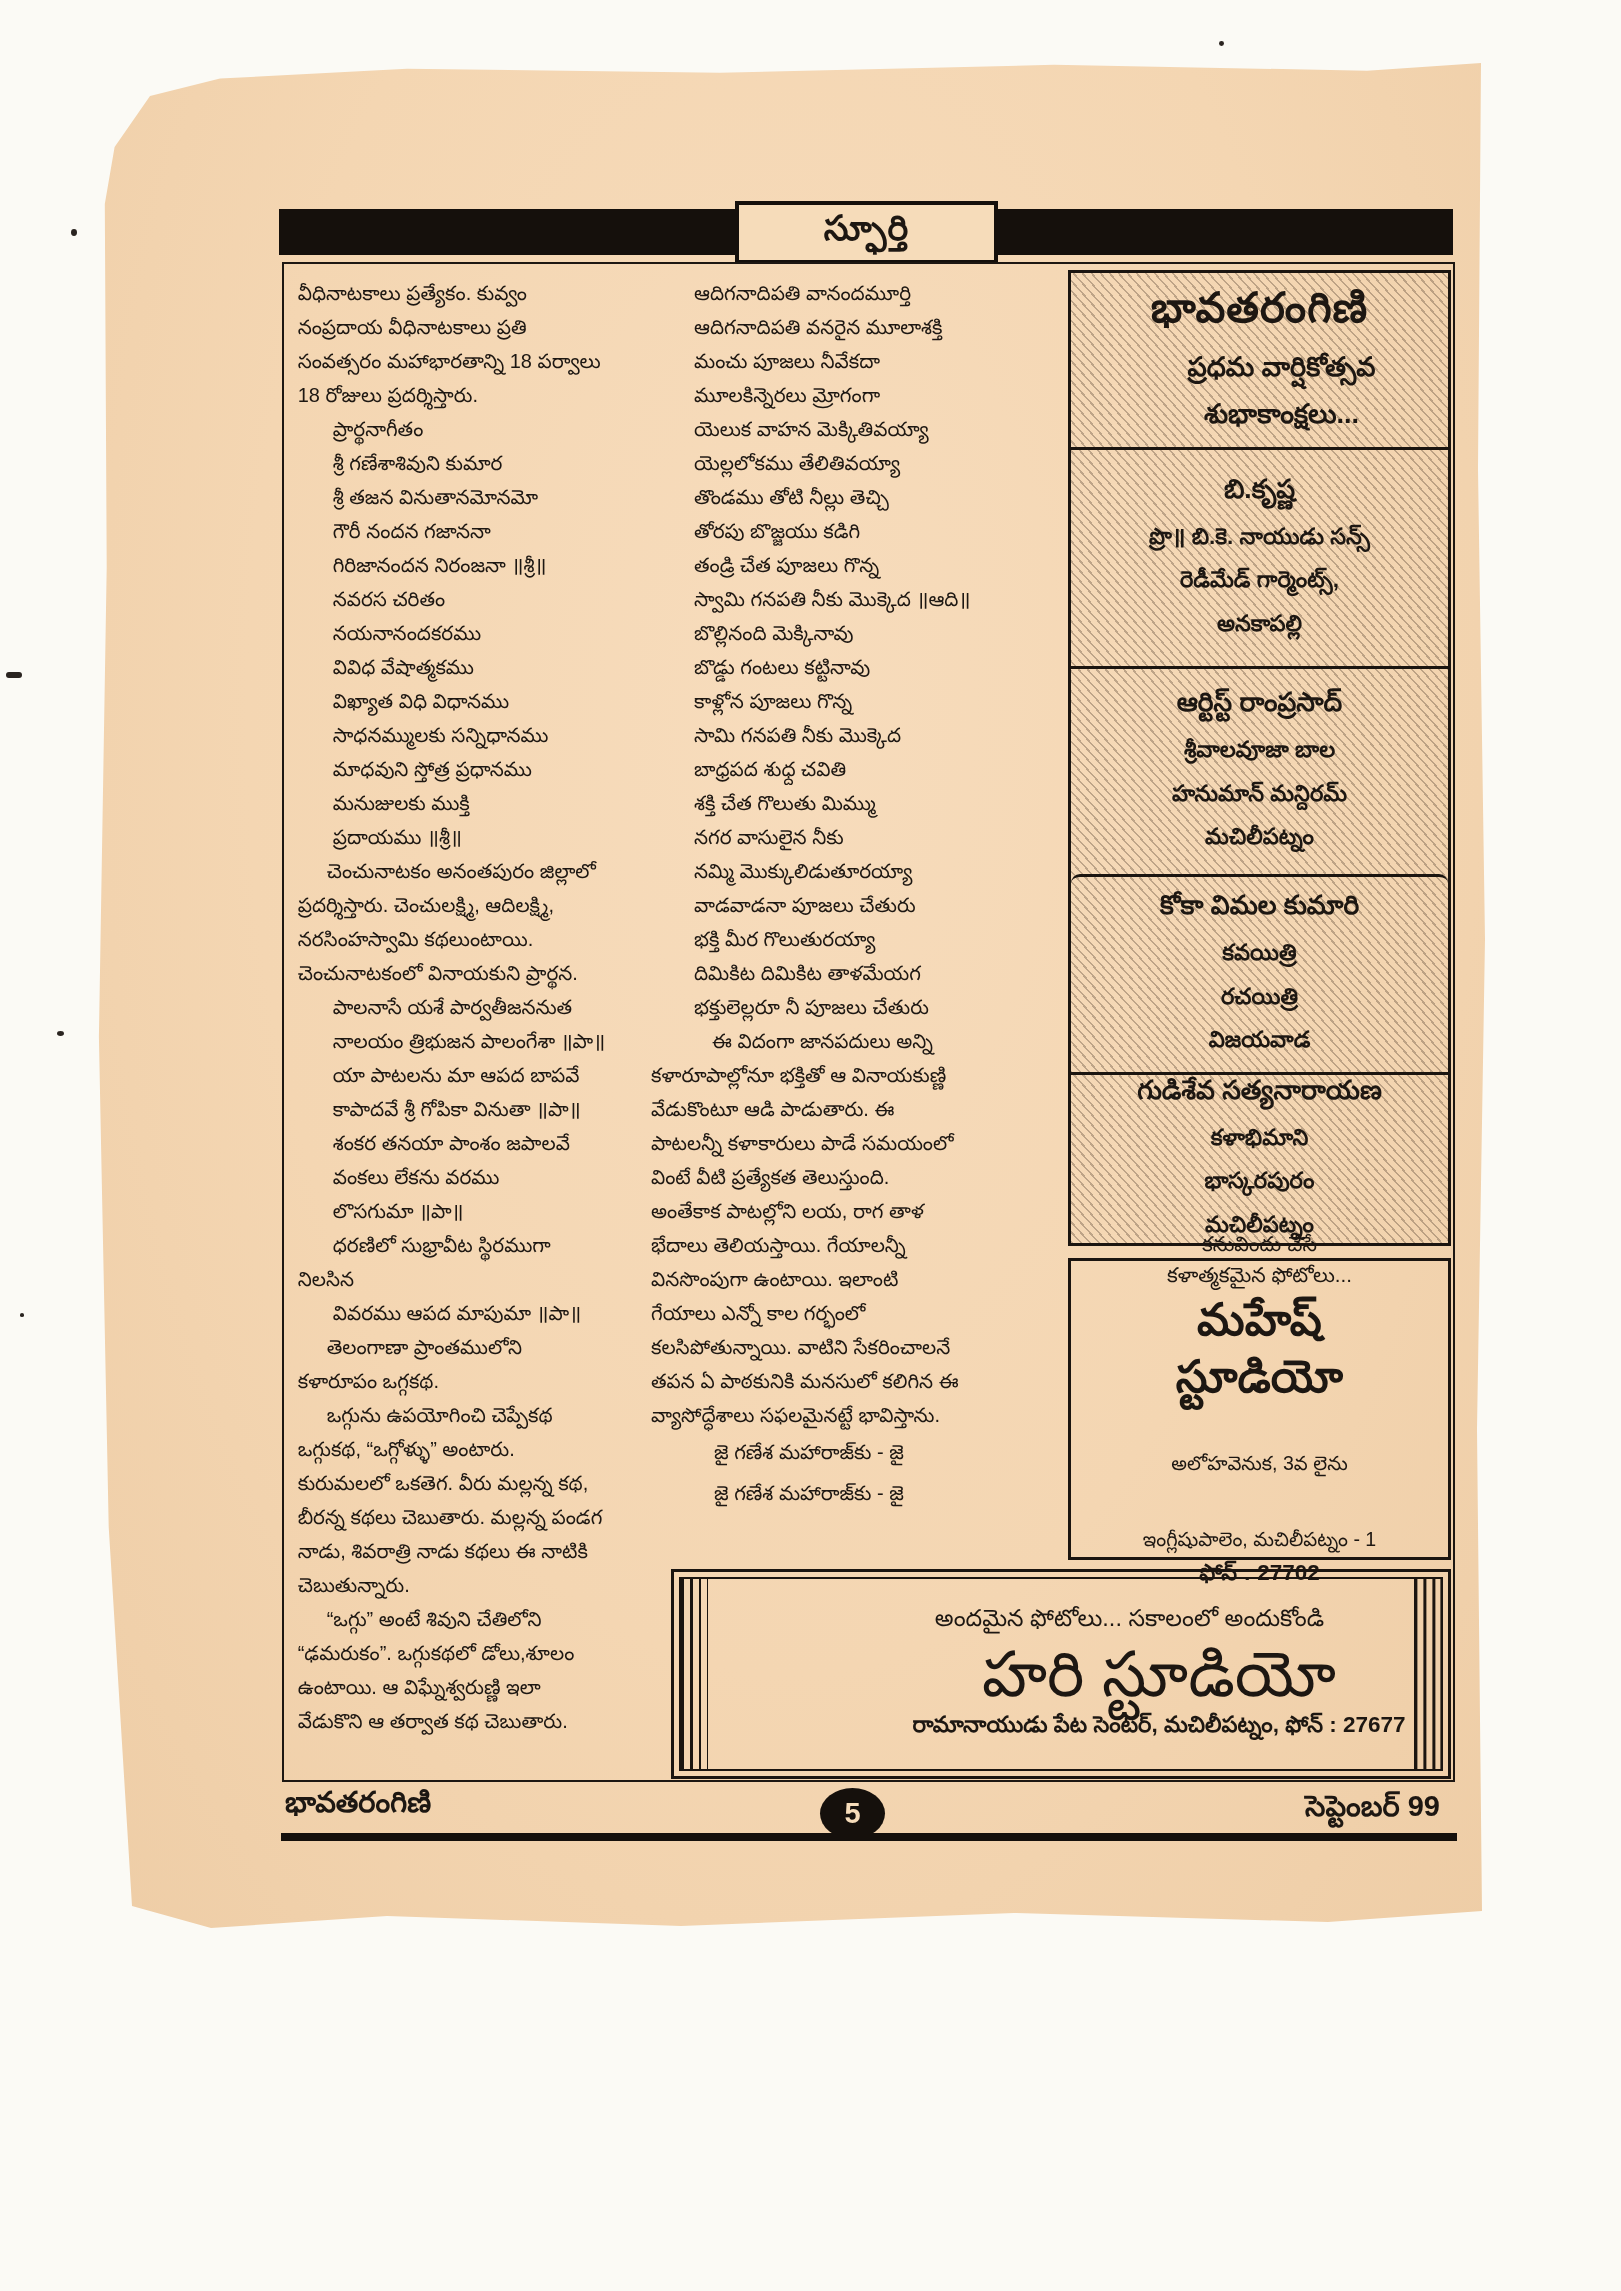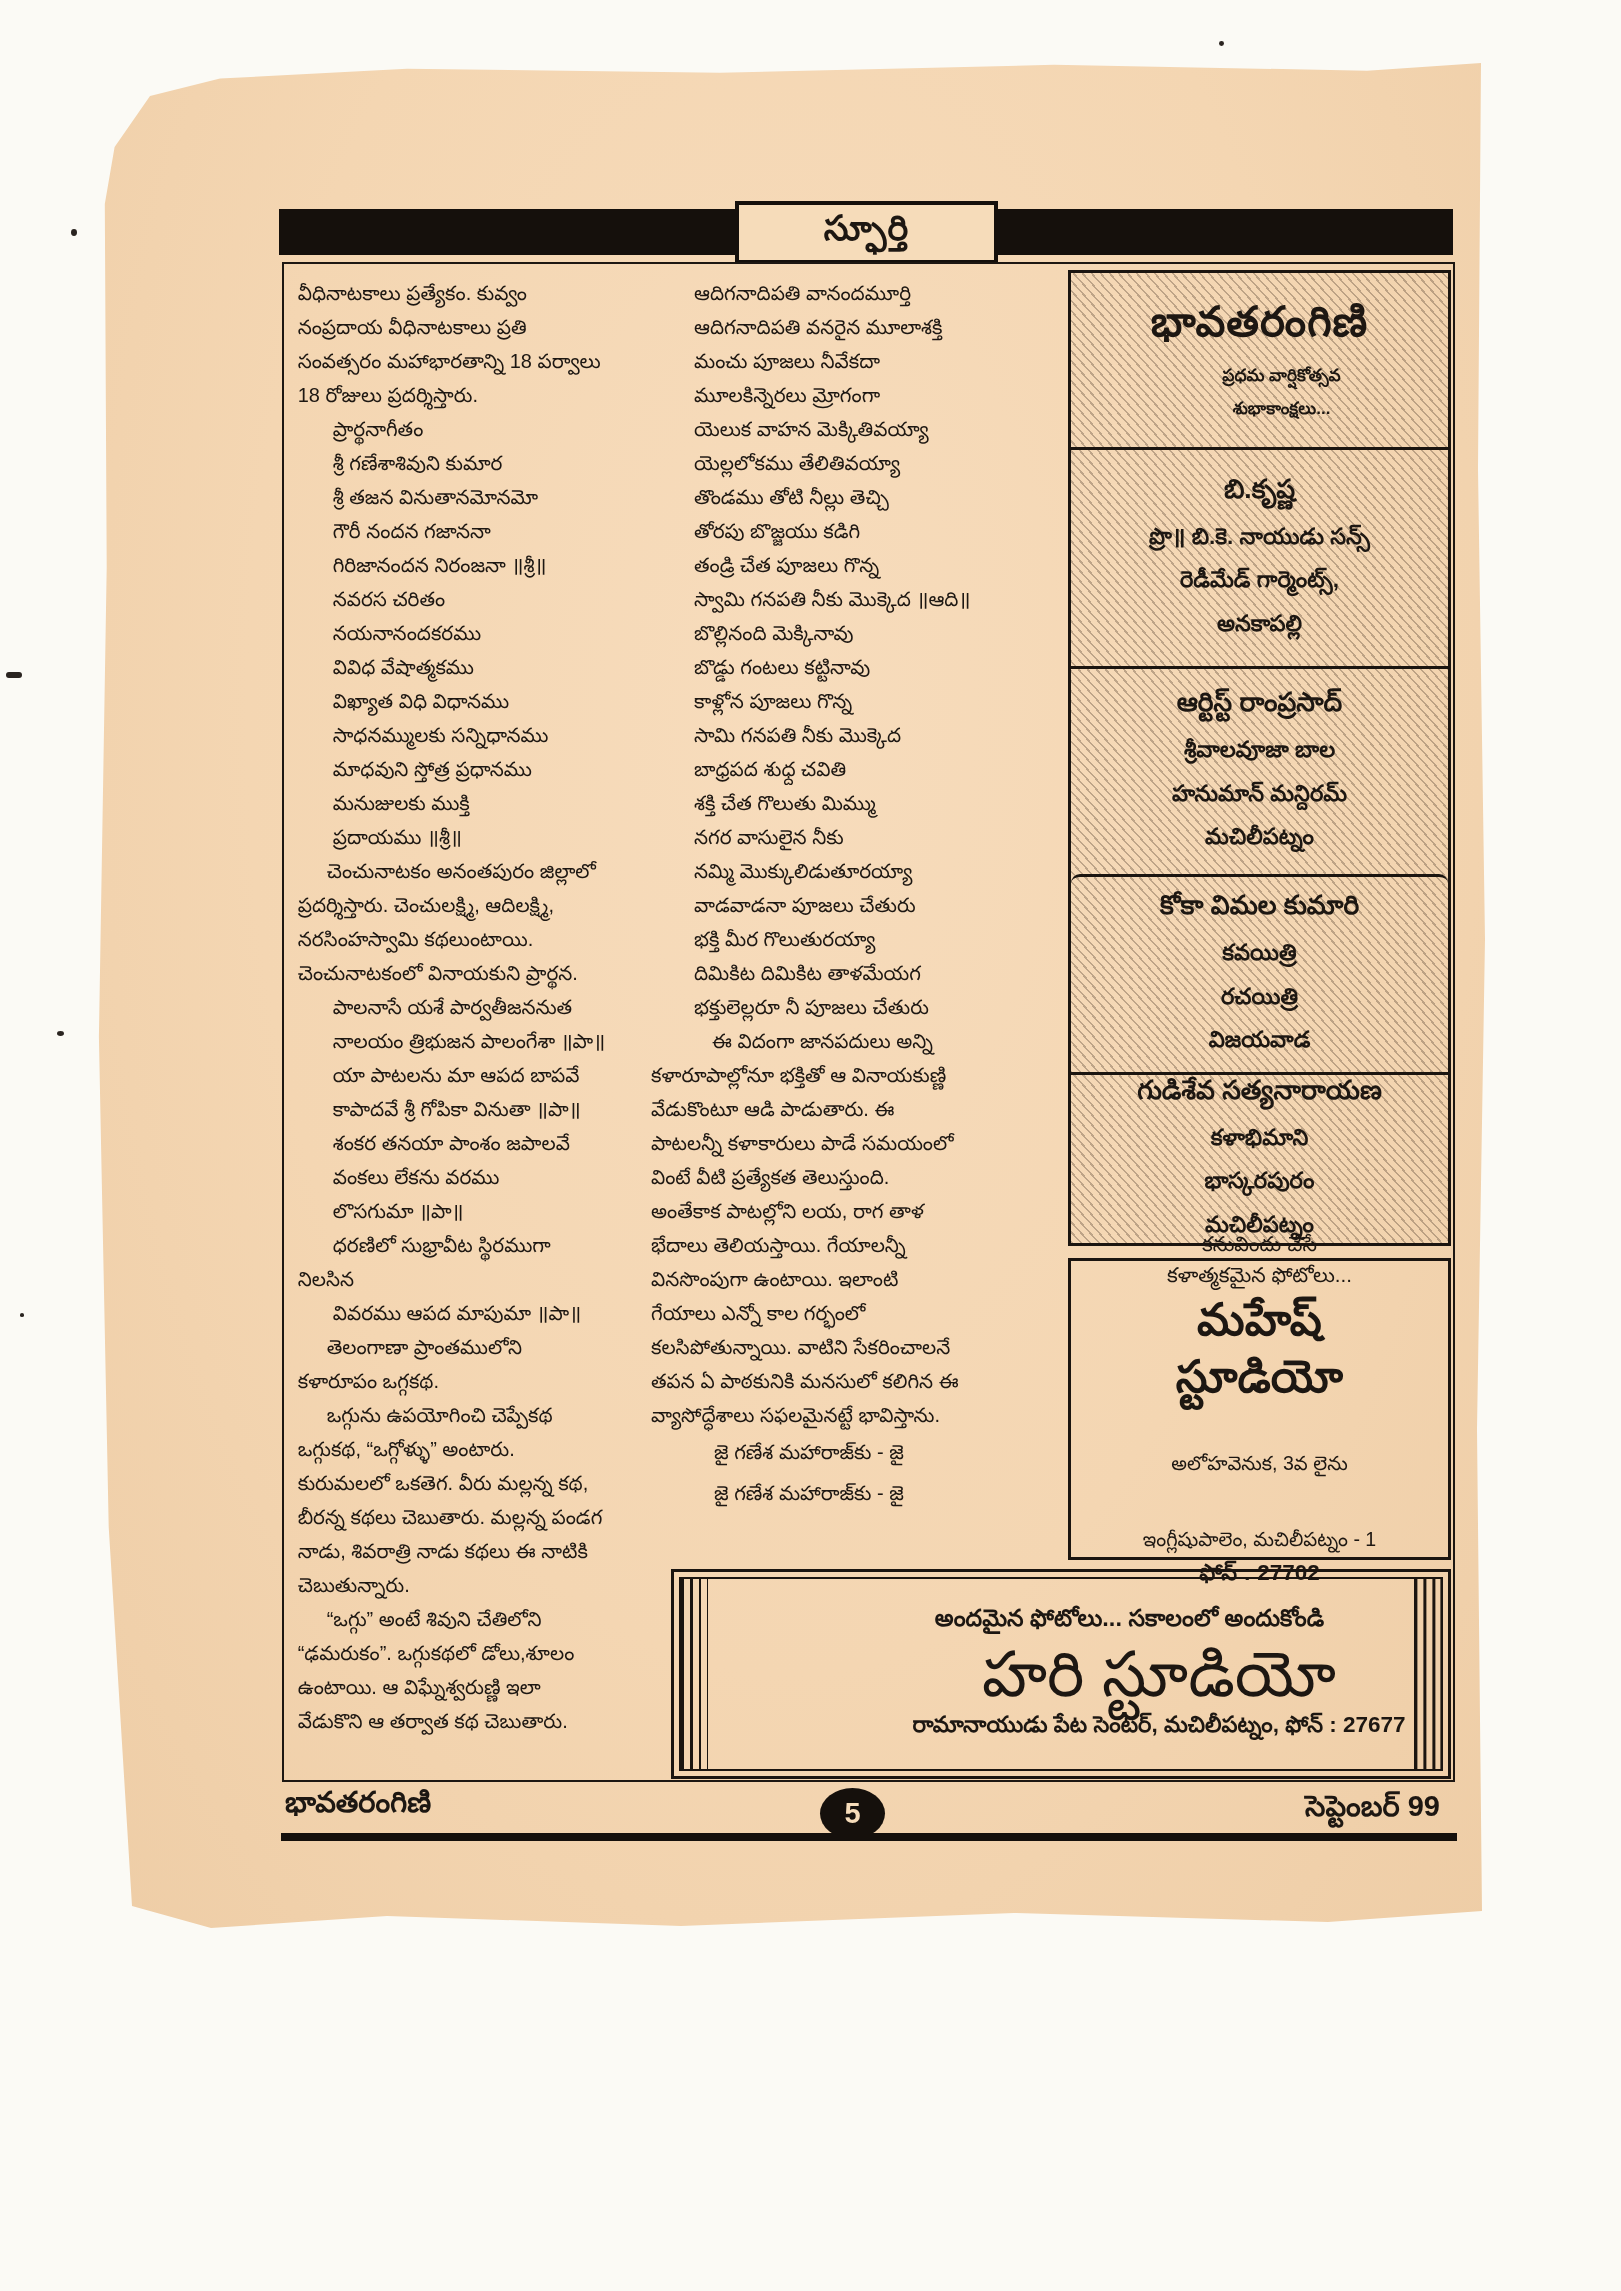--- a/index.html
+++ b/index.html
@@ -68,21 +68,21 @@
   }
   .sb-box:first-child{border-top:none;}
   .sb-box:nth-child(1){height:174px;gap:9.8px;}
   .sb-box:nth-child(2){height:219px;}
   .sb-box:nth-child(3){height:208px;}
   .sb-box:nth-child(4){height:198px;border-radius:9px;}
   .sb-box:nth-child(5){flex:1;}
   .sb-title{font-size:26.5px;font-weight:bold;}
   .sb-box:nth-child(1) .sb-title{font-size:42px;letter-spacing:1px;}
   .sb-line{font-size:22.5px;font-weight:bold;}
-  .sb-box:nth-child(1) .sb-line{font-size:17px;margin-left:44px;}
+  .sb-box:nth-child(1) .sb-line{font-size:27px;margin-left:44px;}
 
   
   .mahesh-box{
     position:absolute;left:784px;top:994px;width:383px;height:302px;
     border:3.9px solid #1b1510;
     display:flex;flex-direction:column;align-items:center;justify-content:center;
     text-align:center;gap:3.9px;
   }
   .mh-tagline{font-size:20.6px;line-height:27.4px;}
   .mh-name{font-size:45px;font-weight:bold;line-height:53px;}
@@ -106,21 +106,21 @@
   .stripes.right{right:0;background-position:right;}
   .hari-logo{
     position:absolute;left:51px;top:50%;transform:translateY(-50%);
     width:174px;height:139px;border:6.9px solid #15100c;border-radius:50%;
     display:flex;align-items:center;justify-content:center;background:transparent;
   }
   .hari-text{
     position:absolute;left:235px;right:39px;top:0;bottom:0;
     display:flex;flex-direction:column;align-items:center;justify-content:center;gap:2px;
   }
-  .hari-tagline{font-size:23.5px;font-weight:bold;white-space:nowrap;margin-left:-59px;}
+  .hari-tagline{font-size:23.5px;font-weight:normal;white-space:nowrap;margin-left:-59px;}
   .hari-name{font-size:63px;font-weight:normal;line-height:71px;white-space:nowrap;}
   .hari-addr{font-size:22.5px;font-weight:bold;white-space:nowrap;}
 
   
   .footer-mag{position:absolute;left:192px;top:1729px;font-size:29px;font-weight:bold;}
   .footer-page{
     position:absolute;left:727px;top:1731px;width:65px;height:51px;
     background:#15100c;border-radius:50%;color:#f6dcba;
     display:flex;align-items:center;justify-content:center;
     font-size:29px;font-weight:bold;

